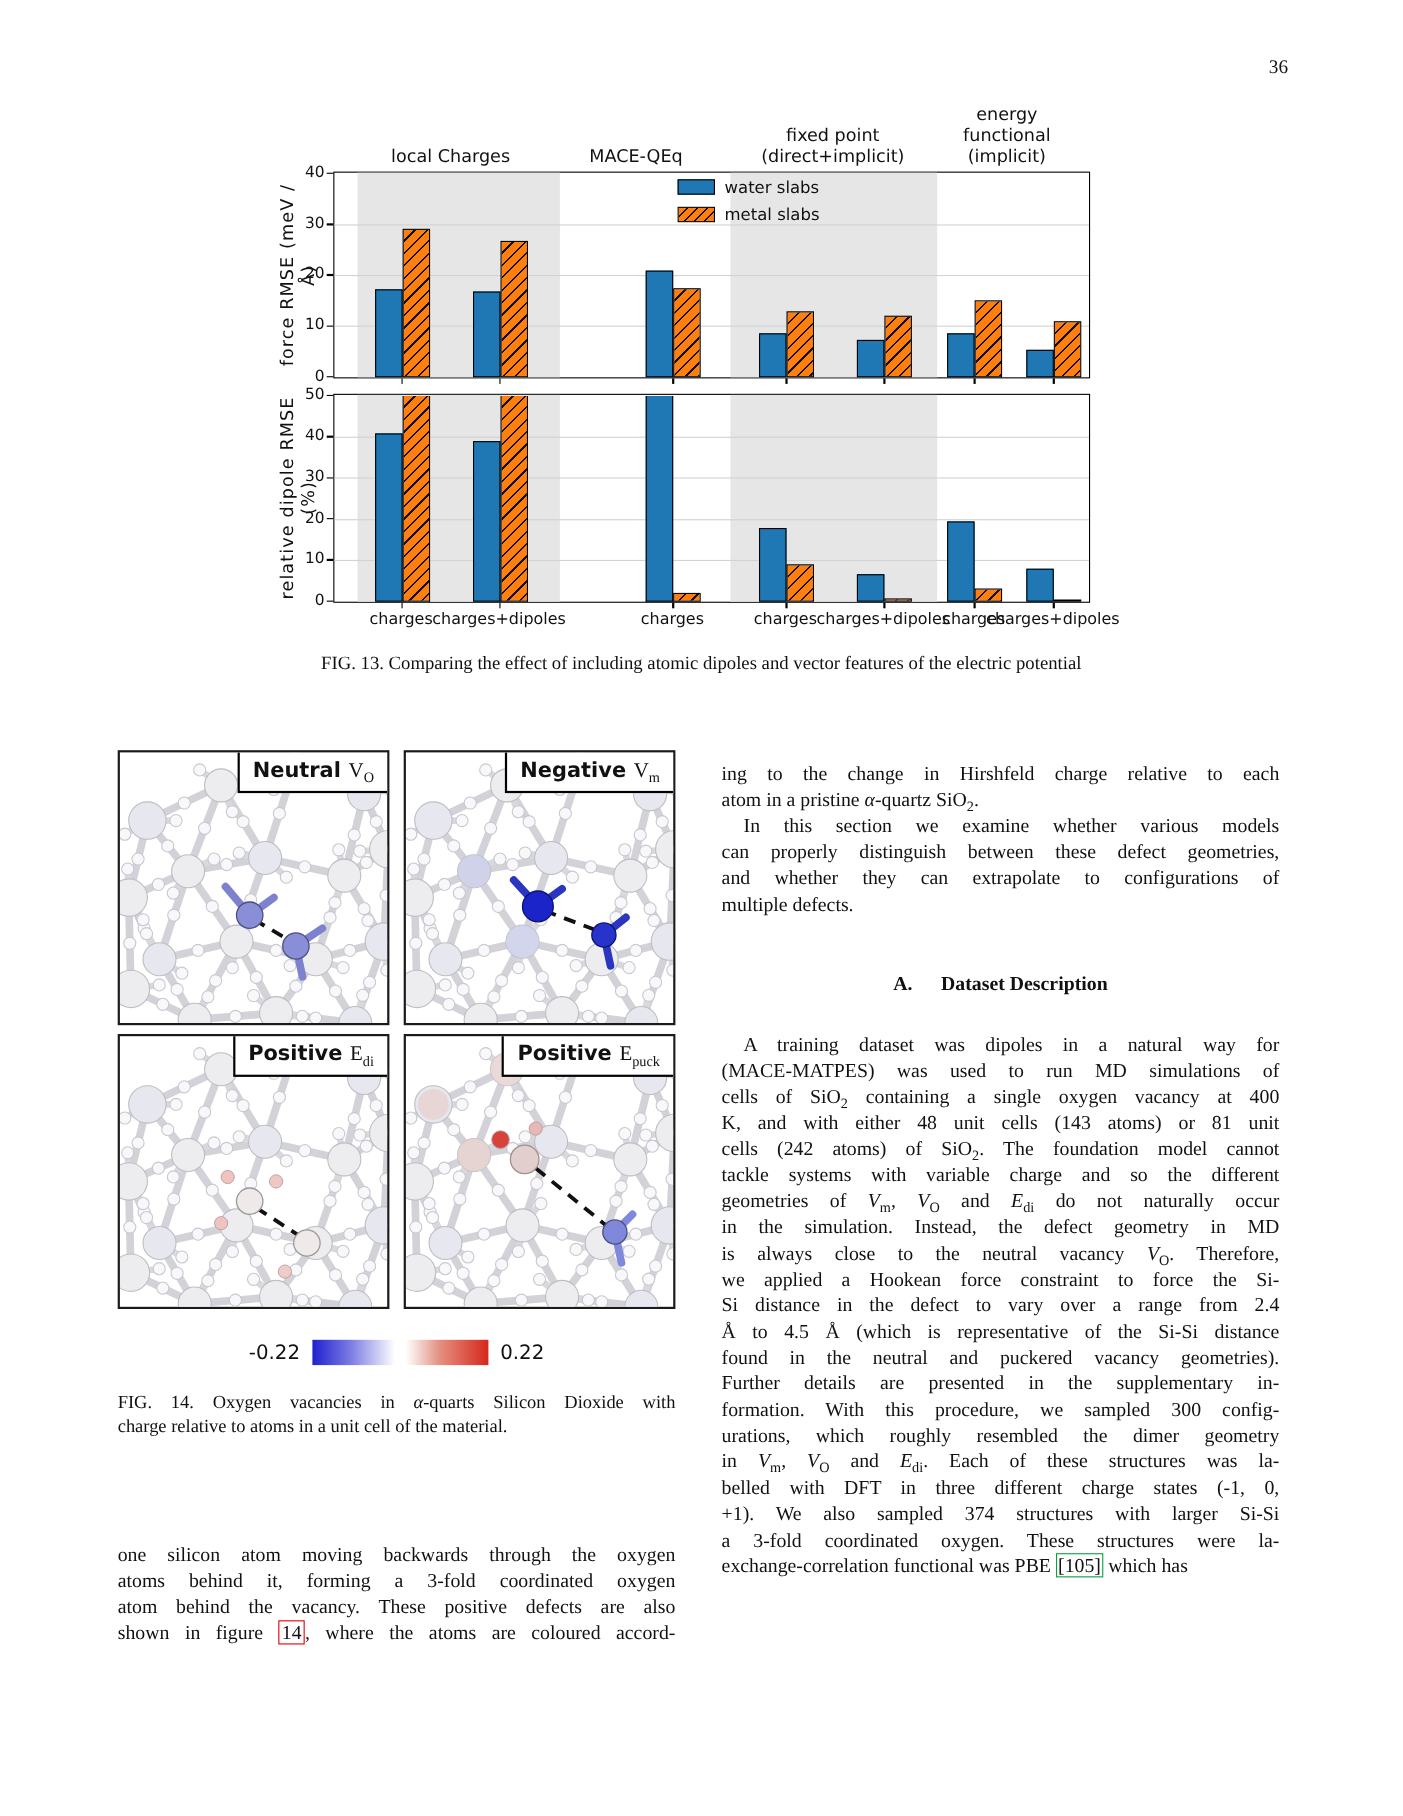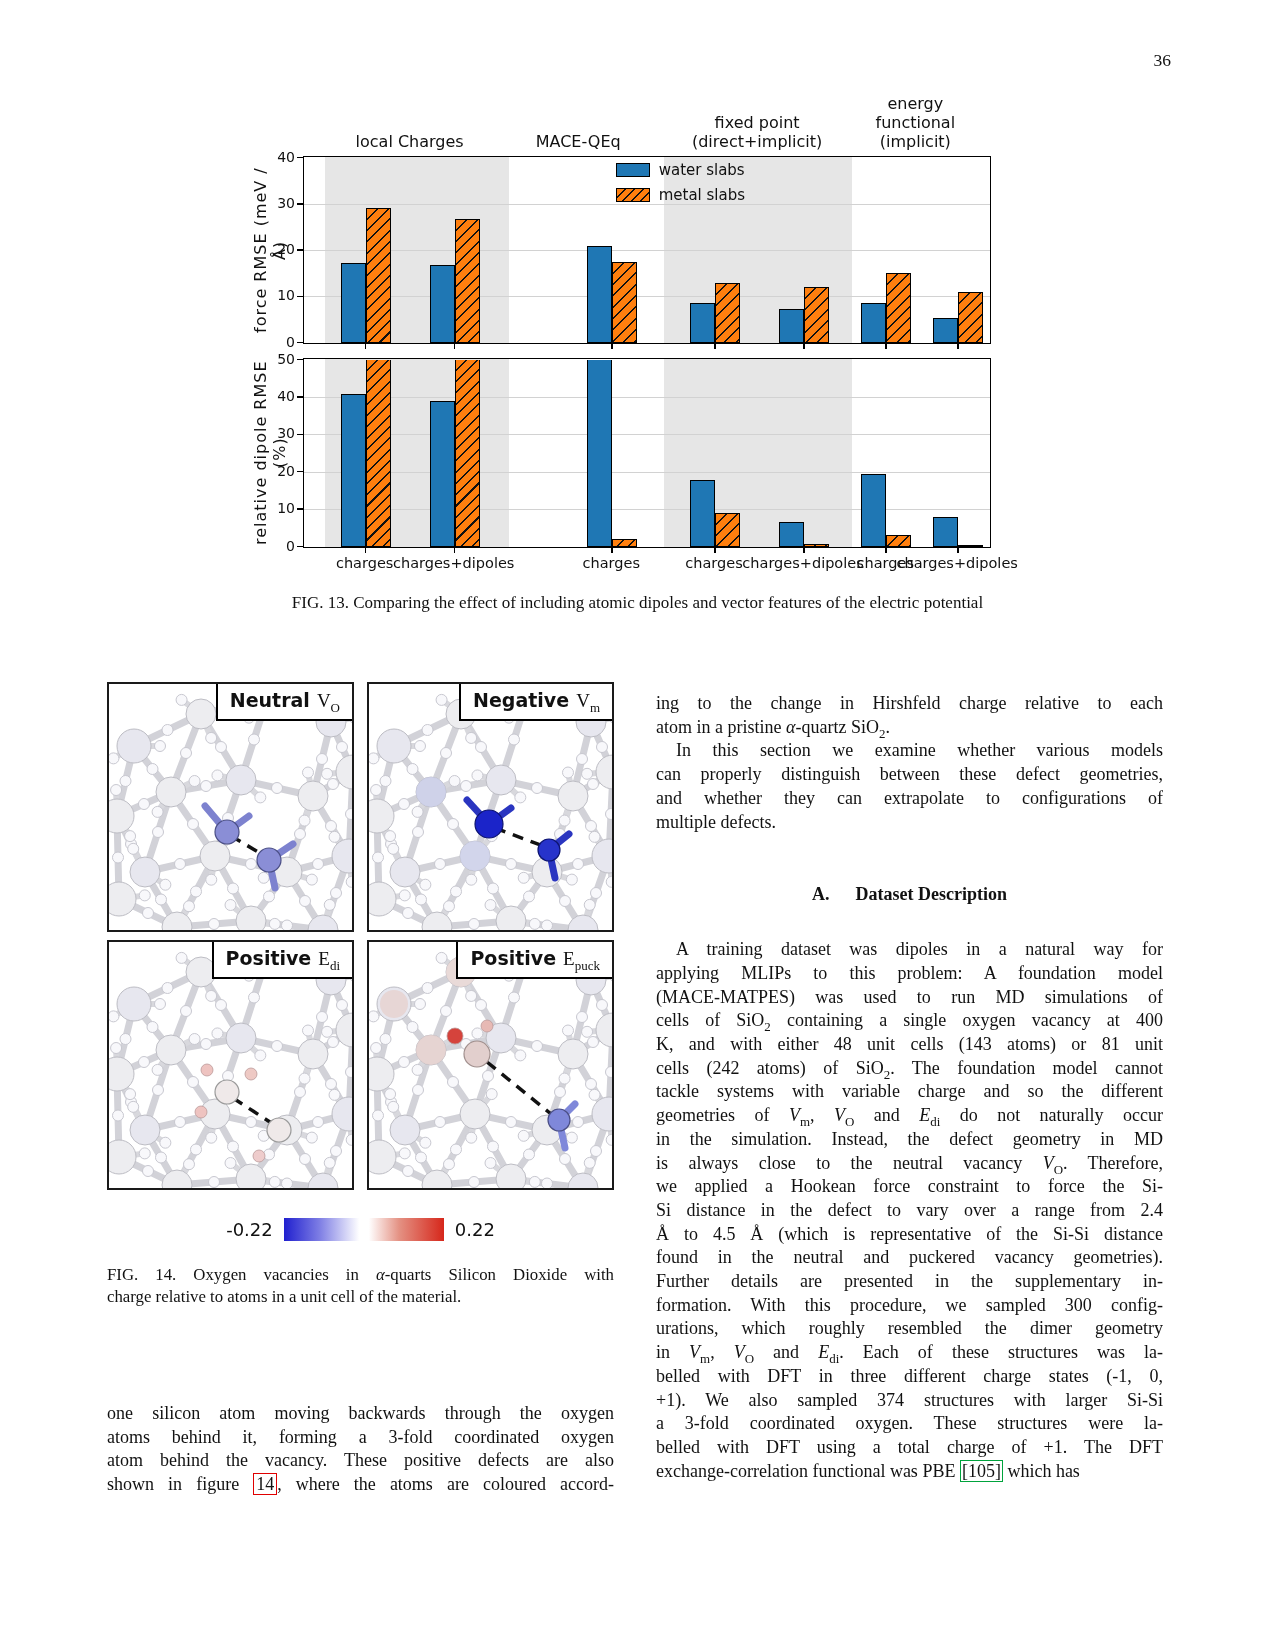--- a/index.html
+++ b/index.html
@@ -921,38 +921,36 @@
         <div class="jline indent">In this section we examine whether various models</div>
         <div class="jline">can properly distinguish between these defect geometries,</div>
         <div class="jline">and whether they can extrapolate to configurations of</div>
         <div class="jline jend">multiple defects.</div>
       </div>
     <div class="rc-heading">
       <span>A.</span><span class="hsp"></span><span>Dataset Description</span>
     </div>
     <div id="rc-para3" class="textblock">
         <div class="jline indent">A training dataset was dipoles in a natural way for</div>
-        <div class="jline">applying MLIPs to this problem: A foundation model</div>
         <div class="jline">(MACE-MATPES) was used to run MD simulations of</div>
         <div class="jline">cells of SiO<sub>2</sub> containing a single oxygen vacancy at 400</div>
         <div class="jline">K, and with either 48 unit cells (143 atoms) or 81 unit</div>
         <div class="jline">cells (242 atoms) of SiO<sub>2</sub>. The foundation model cannot</div>
         <div class="jline">tackle systems with variable charge and so the different</div>
         <div class="jline">geometries of <span class="it">V</span><sub>m</sub>, <span class="it">V</span><sub>O</sub> and <span class="it">E</span><sub>di</sub> do not naturally occur</div>
         <div class="jline">in the simulation. Instead, the defect geometry in MD</div>
         <div class="jline">is always close to the neutral vacancy <span class="it">V</span><sub>O</sub>. Therefore,</div>
         <div class="jline">we applied a Hookean force constraint to force the Si-</div>
         <div class="jline">Si distance in the defect to vary over a range from 2.4</div>
         <div class="jline">Å to 4.5 Å (which is representative of the Si-Si distance</div>
         <div class="jline">found in the neutral and puckered vacancy geometries).</div>
         <div class="jline">Further details are presented in the supplementary in-</div>
         <div class="jline">formation. With this procedure, we sampled 300 config-</div>
         <div class="jline">urations, which roughly resembled the dimer geometry</div>
         <div class="jline">in <span class="it">V</span><sub>m</sub>, <span class="it">V</span><sub>O</sub> and <span class="it">E</span><sub>di</sub>. Each of these structures was la-</div>
         <div class="jline">belled with DFT in three different charge states (-1, 0,</div>
         <div class="jline">+1). We also sampled 374 structures with larger Si-Si</div>
         <div class="jline">a 3-fold coordinated oxygen. These structures were la-</div>
-        <div class="jline">belled with DFT using a total charge of +1. The DFT</div>
         <div class="jline jend">exchange-correlation functional was PBE <span class="citebox">[105]</span> which has</div>
       </div>
   </div>
 
 </div>
 
 </body></html>

